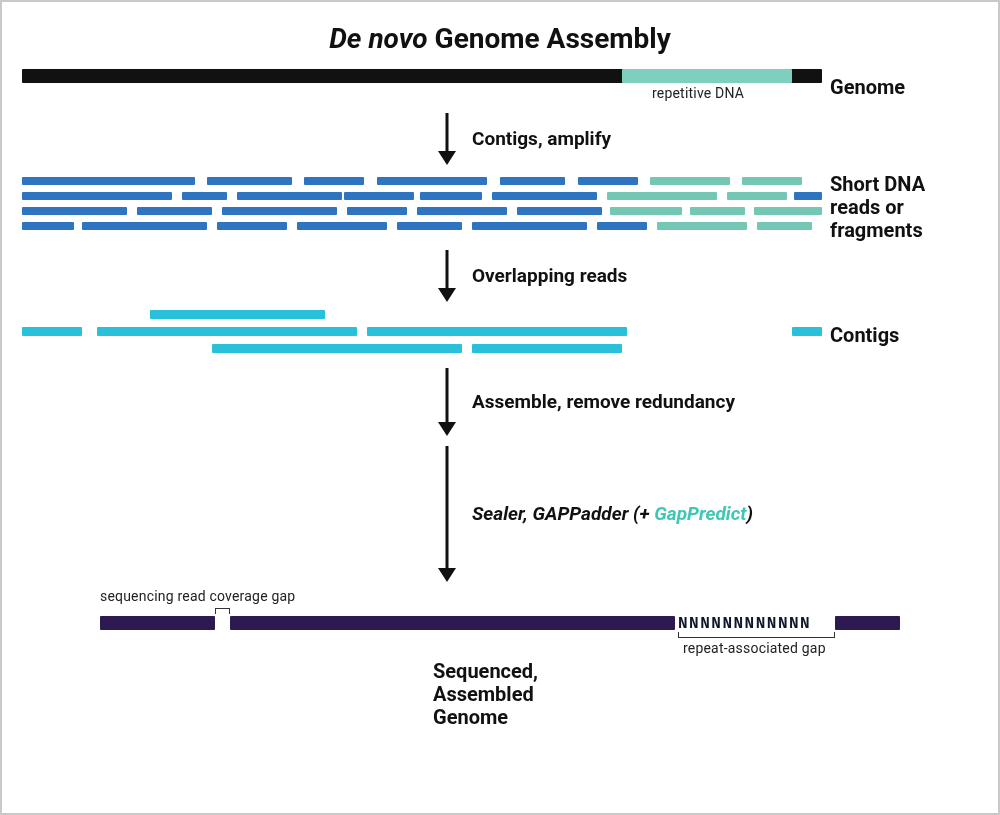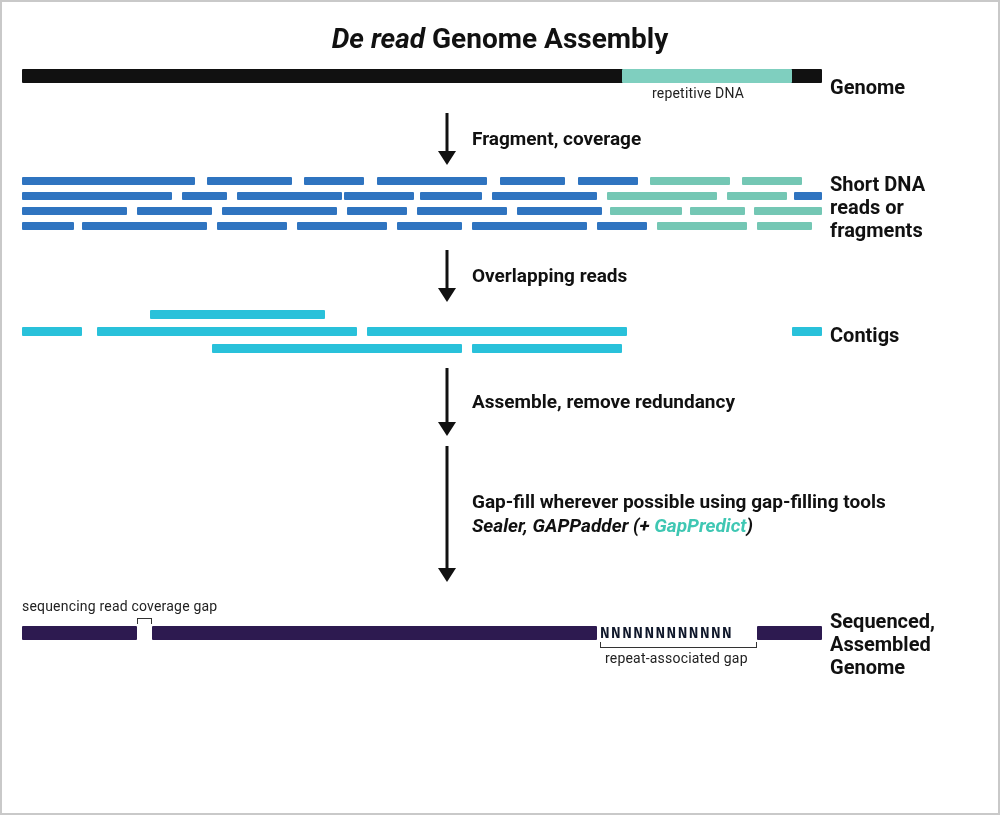--- a/index.html
+++ b/index.html
@@ -93,40 +93,40 @@
     font-weight: 600;
     color: #0f172a;
   }
 </style>
 </head>
 <body>
 
 <div class="frame">
 
   <div class="title">
-    <span class="italic">De read</span><span> Genome Assembly</span>
+    <span class="italic">De novo</span><span> Genome Assembly</span>
   </div>
 
   <div class="stage">
     <div class="track" id="track-genome" style="height:36px;">
         <div class="bar" style="left: 0px; width: 800px; top: 0px; height: 14px; background: rgb(17, 17, 17);"></div>
         <div class="bar" style="left: 600px; width: 170px; top: 0px; height: 14px; background: rgb(127, 207, 191);"></div>
         <div class="sublabel" style="left: 630px; top: 16px;">repetitive DNA</div>
       </div>
     <div class="label">Genome</div>
   </div>
 
   <div class="arrow-block">
     <div class="arrow-spacer">
       <svg class="arrow-svg" width="30" height="56">
         <line x1="15" y1="2" x2="15" y2="44" stroke="#111" stroke-width="3"></line>
         <polygon points="15,54 6,40 24,40" fill="#111"></polygon>
       </svg>
     </div>
-    <div class="arrow-text">Fragment, coverage</div>
+    <div class="arrow-text">Contigs, amplify</div>
   </div>
 
   <div class="stage">
     <div class="track" id="track-reads" style="height:62px;">
         <div class="bar" style="left: 0px; width: 70px; top: 0px; height: 8px; background: rgb(47, 116, 192);"></div>
         <div class="bar" style="left: 58px; width: 115px; top: 0px; height: 8px; background: rgb(47, 116, 192);"></div>
         <div class="bar" style="left: 185px; width: 85px; top: 0px; height: 8px; background: rgb(47, 116, 192);"></div>
         <div class="bar" style="left: 282px; width: 60px; top: 0px; height: 8px; background: rgb(47, 116, 192);"></div>
         <div class="bar" style="left: 355px; width: 110px; top: 0px; height: 8px; background: rgb(47, 116, 192);"></div>
         <div class="bar" style="left: 478px; width: 65px; top: 0px; height: 8px; background: rgb(47, 116, 192);"></div>
@@ -199,28 +199,27 @@
 
 
   <div class="arrow-block" style="min-height:140px;">
     <div class="arrow-spacer">
       <svg class="arrow-svg" width="30" height="140">
         <line x1="15" y1="2" x2="15" y2="128" stroke="#111" stroke-width="3"></line>
         <polygon points="15,138 6,124 24,124" fill="#111"></polygon>
       </svg>
     </div>
     <div class="arrow-text">
-      <div>Gap-fill wherever possible using gap-filling tools</div>
       <div>
         <span class="em">Sealer</span><span class="em">, GAPPadder (+ </span><span class="em teal">GapPredict</span><span class="em">)</span>
       </div>
     </div>
   </div>
 
-  <div class="stage" style="margin-top:26px;">
+  <div class="stage" style="margin-top:26px;flex-direction:column;">
     <div class="track" id="track-assembled" style="height:50px;">
         <div class="bar" style="left: 0px; width: 115px; top: 6px; height: 14px; background: rgb(45, 26, 80);"></div>
         <div class="bar" style="left: 130px; width: 445px; top: 6px; height: 14px; background: rgb(45, 26, 80);"></div>
         <div class="bar" style="left: 735px; width: 65px; top: 6px; height: 14px; background: rgb(45, 26, 80);"></div>
         <div class="bracket" style="left: 115px; width: 15px; top: -2px;"></div>
         <div class="sublabel" style="left: 0px; top: -22px;">sequencing read coverage gap</div>
         <div class="ntext" style="left: 578px; top: 5px;">NNNNNNNNNNNN</div>
         <div class="bracket down" style="left: 578px; width: 157px; top: 22px;"></div>
         <div class="sublabel" style="left: 583px; top: 30px;">repeat-associated gap</div>
       </div>

